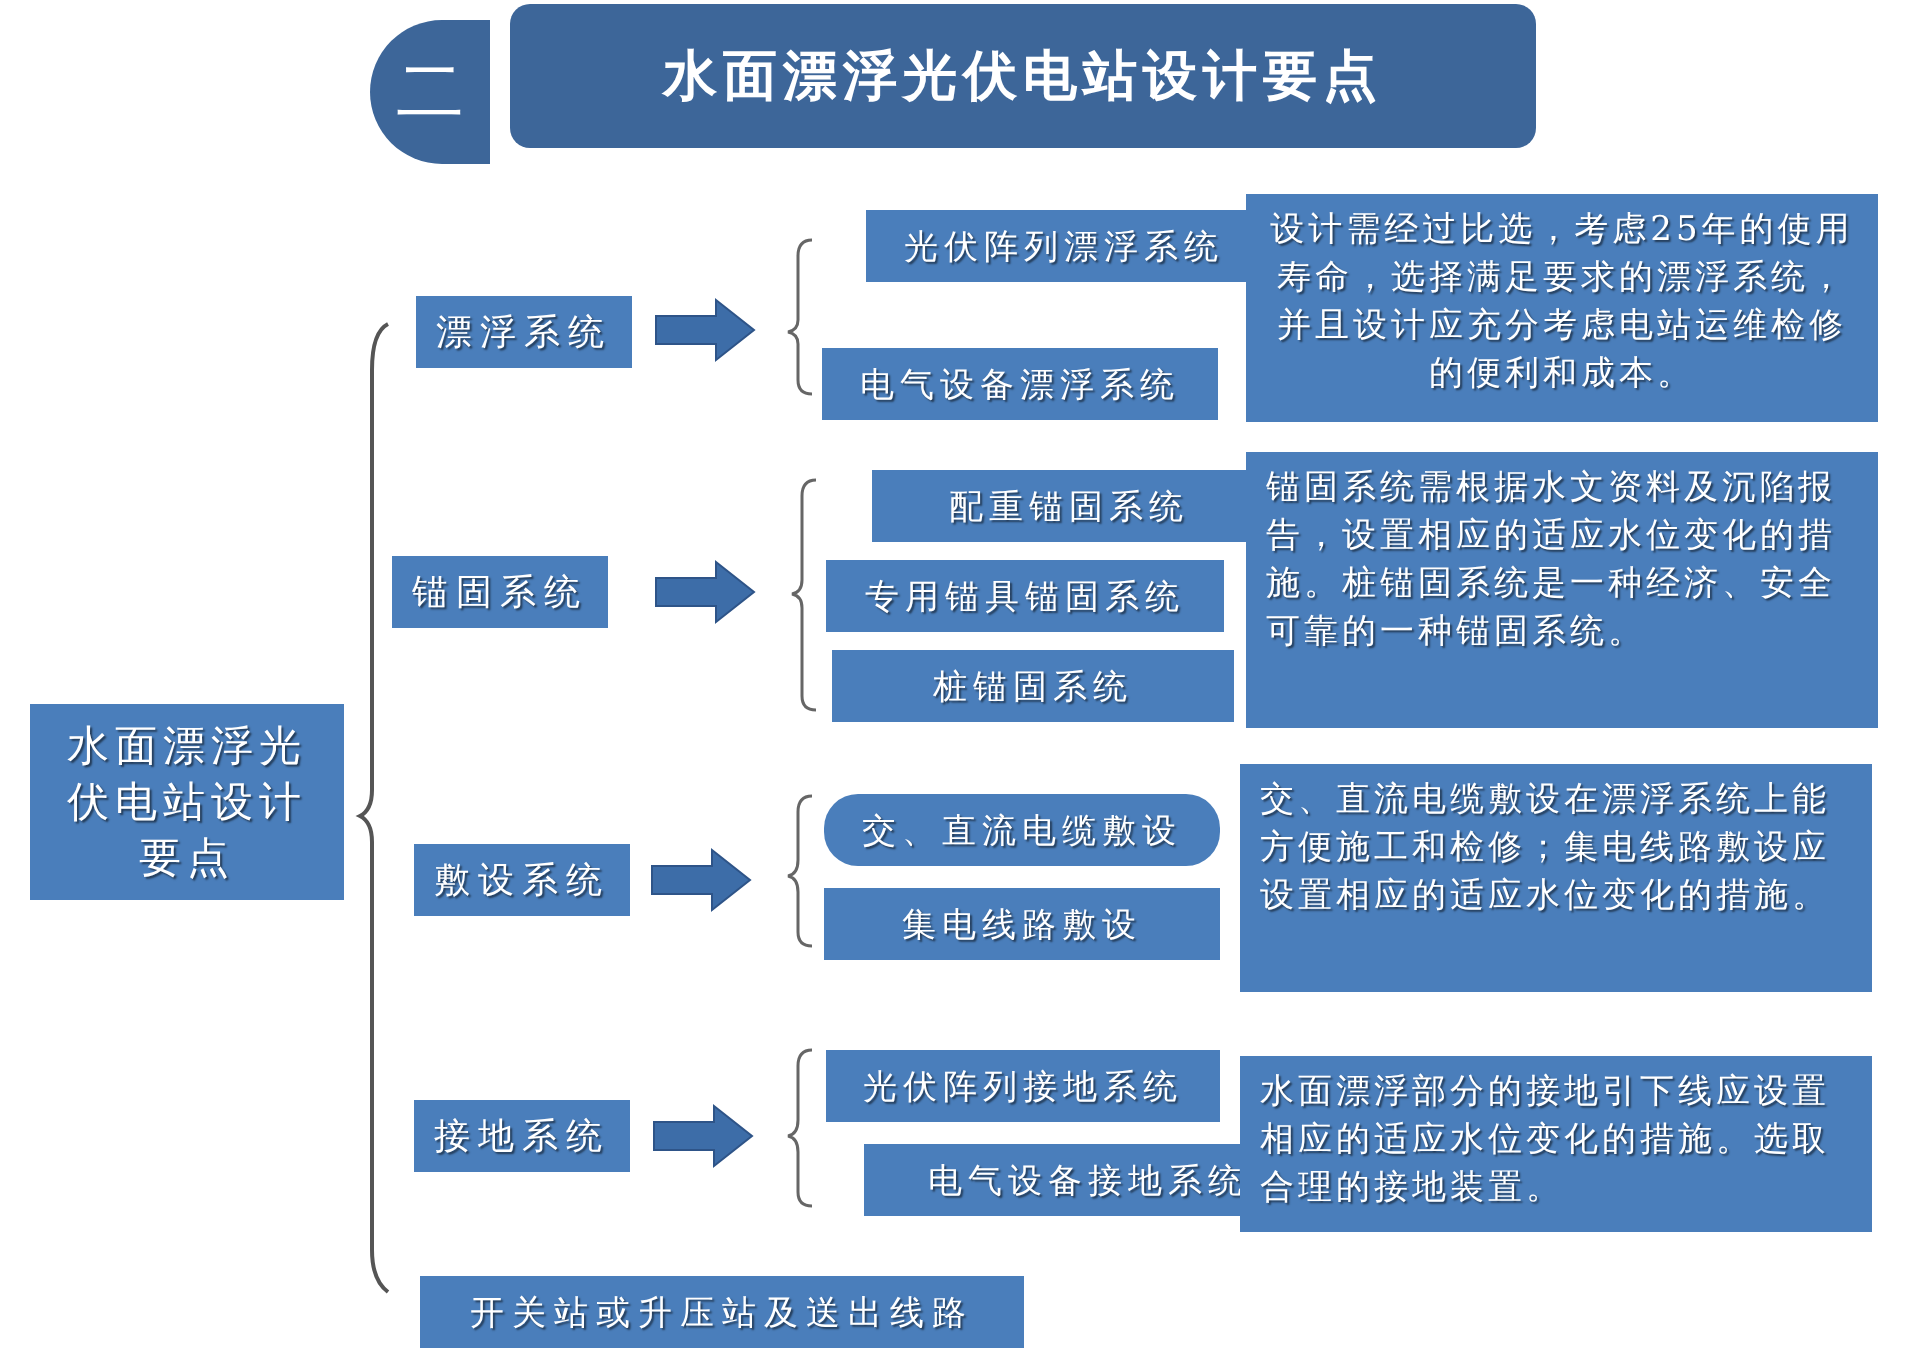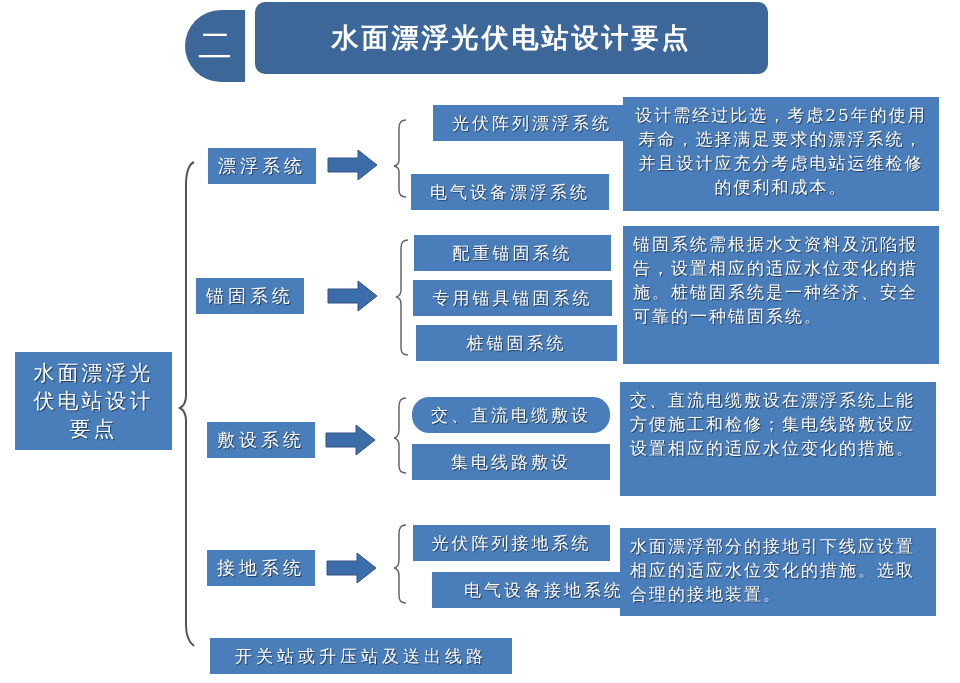--- a/index.html
+++ b/index.html
@@ -82,21 +82,21 @@
 <div class="abs blue sub center" style="left:411px; top:174px; width:198px;">
   <span>电气设备漂浮系统</span>
 </div>
 <div class="abs blue desc" style="left:623px; top:97px; width:316px; height:114px;text-align:center;">
   <span>设计需经过比选，考虑25年的使用寿命，选择满足要求的漂浮系统，并且设计应充分考虑电站运维检修的便利和成本。</span>
 </div>
 
 <div class="abs blue sys center" style="left:196px; top:278px;">
   <span>锚固系统</span>
 </div>
-<div class="abs blue sub center" style="left:414px; top:235px; width:197px;">
+<div class="abs blue sub center" style="left:436px; top:235px; width:197px;">
   <span>配重锚固系统</span>
 </div>
 <div class="abs blue sub center" style="left:413px; top:280px; width:199px;">
   <span>专用锚具锚固系统</span>
 </div>
 <div class="abs blue sub center" style="left:416px; top:325px; width:201px;">
   <span>桩锚固系统</span>
 </div>
 <div class="abs blue desc" style="left:623px; top:226px; width:316px; height:138px;">
   <span>锚固系统需根据水文资料及沉陷报告，设置相应的适应水位变化的措施。桩锚固系统是一种经济、安全可靠的一种锚固系统。</span>

